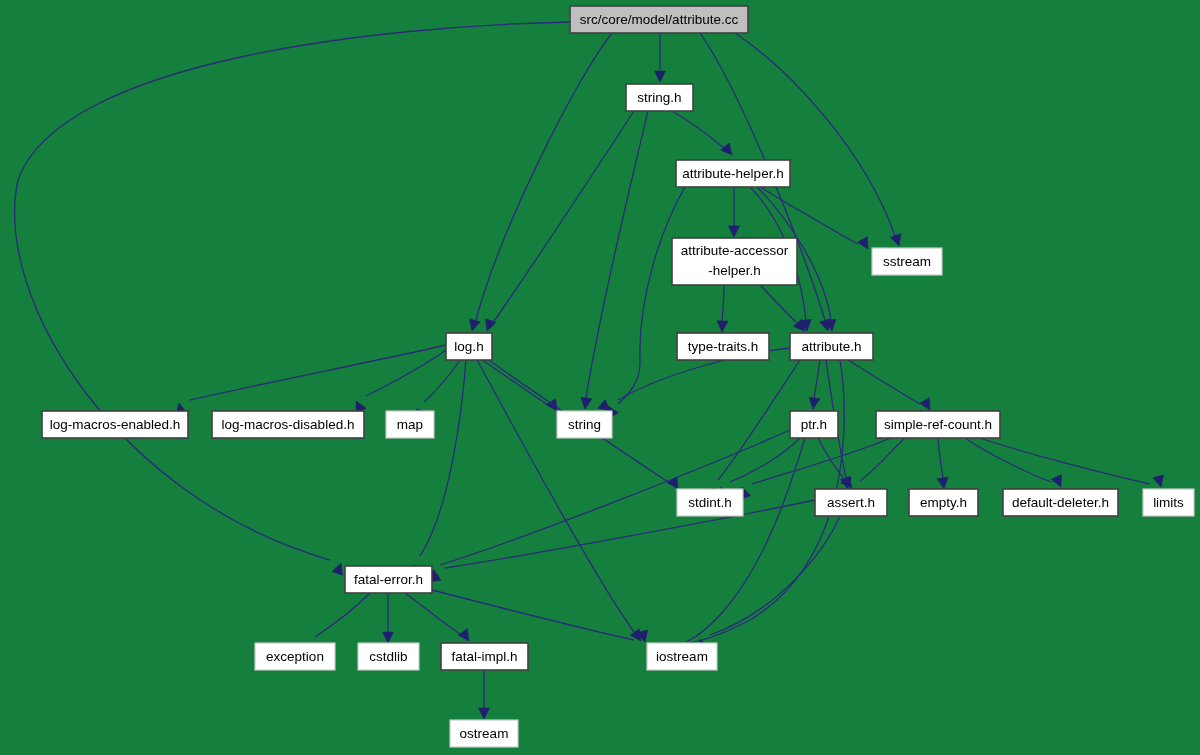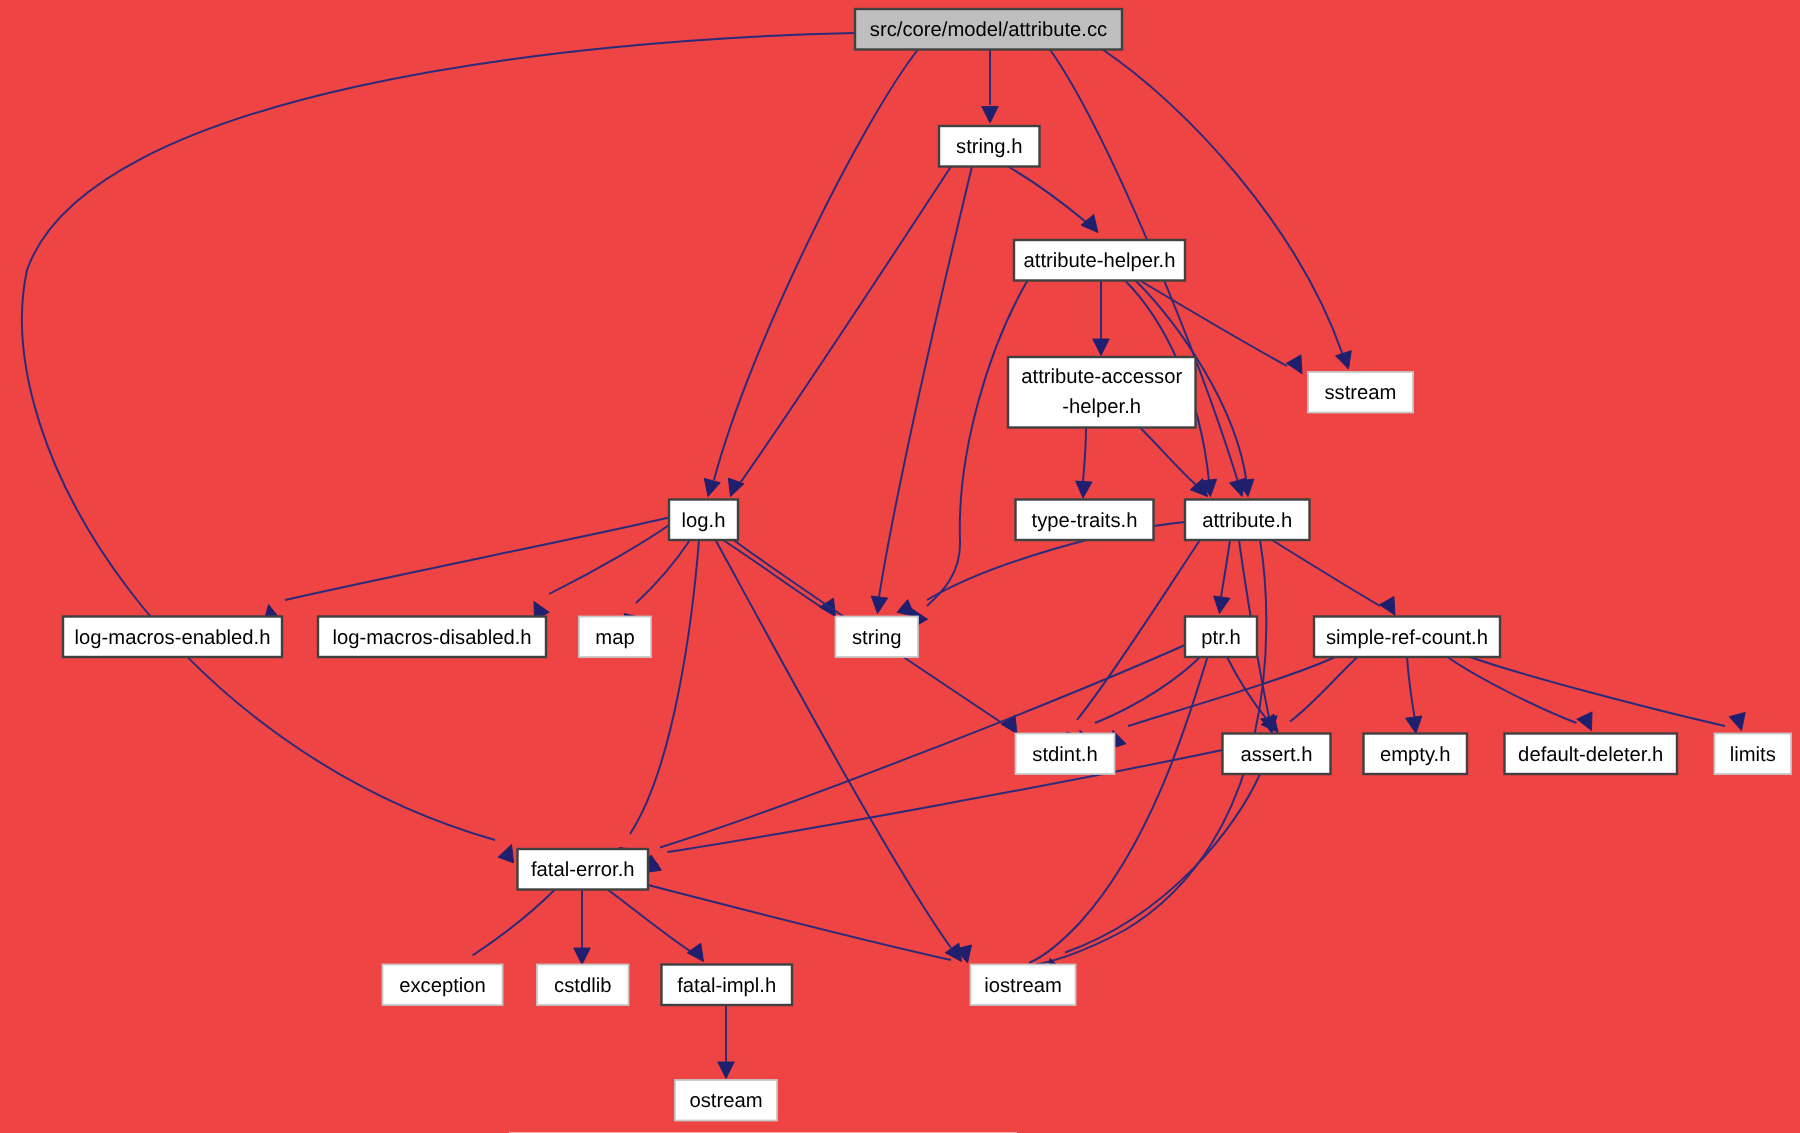--- a/index.html
+++ b/index.html
@@ -4,21 +4,21 @@
 <style>
   html, body {
     margin: 0;
     padding: 0;
     background: #ffffff;
   }
   #canvas {
     position: relative;
     width: 1200px;
     height: 755px;
-    background: #ef4444;
+    background: #15803d;
     font-family: "Liberation Sans", sans-serif;
   }
   svg#graph {
     position: absolute;
     left: 0;
     top: 0;
     width: 1200px;
     height: 755px;
     overflow: visible;
   }

